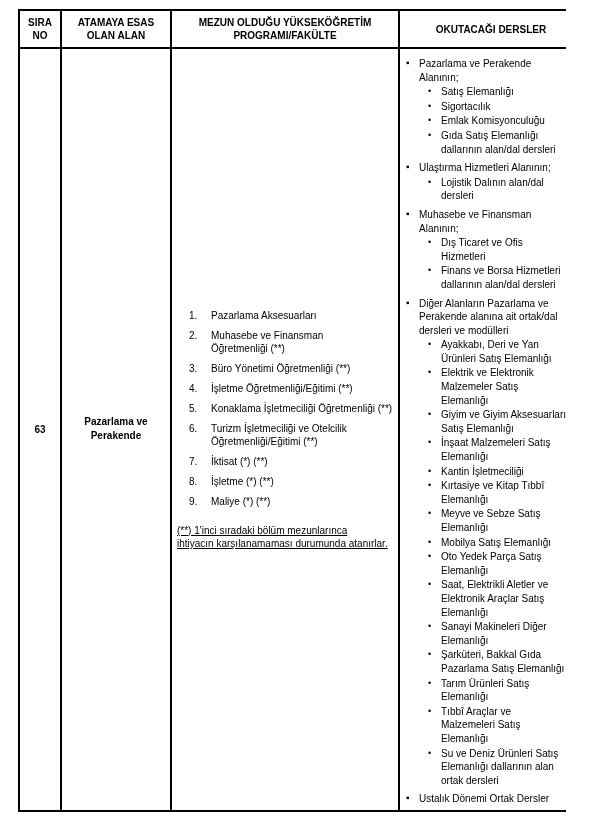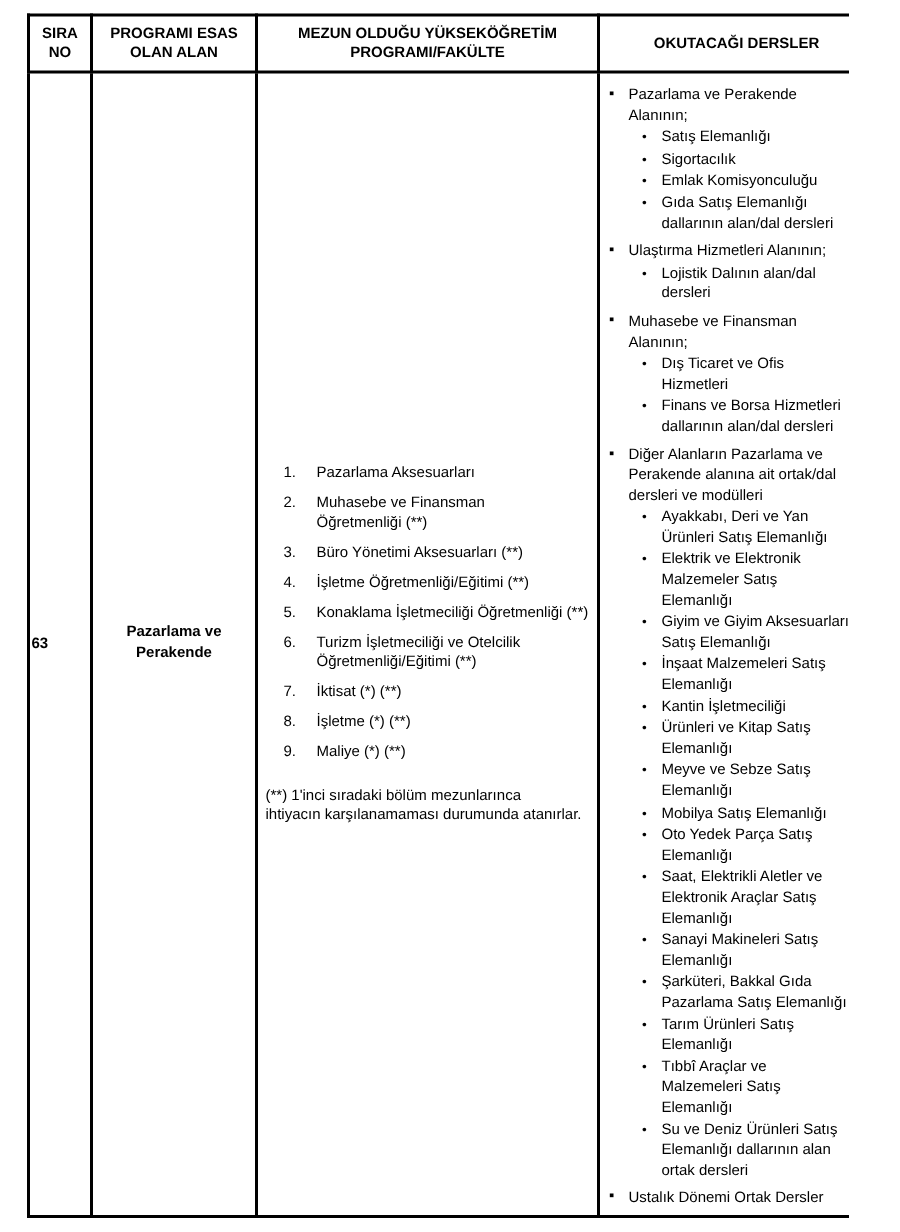--- a/index.html
+++ b/index.html
@@ -32,21 +32,21 @@
     font-size: 10px;
     font-weight: bold;
     text-align: center;
     vertical-align: middle;
     line-height: 13px;
     padding: 2px;
   }
   .pre { white-space: pre-line; }
   td.c1 {
     font-size: 10px; font-weight: bold;
-    vertical-align: middle;
+    text-align: center; vertical-align: middle;
   }
   td.c2 {
     font-size: 10px; font-weight: bold;
     text-align: center; vertical-align: middle;
     line-height: 14px;
     padding: 0 14px;
   }
   td.c3 {
     font-size: 10px;
     vertical-align: middle;
@@ -57,21 +57,21 @@
     list-style: none;
     margin: 0 0 0 12px;
     padding: 0;
   }
   ol.programs li {
     position: relative;
     padding-left: 22px;
     margin-bottom: 7px;
   }
   ol.programs .num { position: absolute; left: 0; top: 0; }
-  .fnote { margin-top: 16px; line-height: 13px; }
+  .fnote { margin-top: 16px; line-height: 13px; text-decoration: underline; }
   td.c4 {
     font-size: 10px;
     vertical-align: top;
     line-height: 13.6px;
     padding: 8px 3px 4px 6px;
   }
   .grp + .grp { margin-top: 5px; }
   .glabel { position: relative; padding-left: 13px; }
   .sq {
     position: absolute; left: 0px; top: -1px;
@@ -94,21 +94,21 @@
       <col style="width:228px">
       <col style="width:184px">
     </colgroup>
     <thead>
       <tr>
         <th>
           <span class="pre">SIRA
 NO</span>
         </th>
         <th>
-          <span class="pre">PROGRAMI ESAS
+          <span class="pre">ATAMAYA ESAS
 OLAN ALAN</span>
         </th>
         <th>
           <span class="pre">MEZUN OLDUĞU YÜKSEKÖĞRETİM
 PROGRAMI/FAKÜLTE</span>
         </th>
         <th>
           <span class="pre">OKUTACAĞI DERSLER</span>
         </th>
       </tr>
@@ -116,21 +116,21 @@
     <tbody>
       <tr>
         <td class="c1">63</td>
         <td class="c2">Pazarlama ve Perakende</td>
         <td class="c3">
           <div>
             <ol class="programs" id="programs-list">
                 <li><span class="num">1.</span><span class="pre">Pazarlama Aksesuarları</span></li>
                 <li><span class="num">2.</span><span class="pre">Muhasebe ve Finansman
 Öğretmenliği (**)</span></li>
-                <li><span class="num">3.</span><span class="pre">Büro Yönetimi Aksesuarları (**)</span></li>
+                <li><span class="num">3.</span><span class="pre">Büro Yönetimi Öğretmenliği (**)</span></li>
                 <li><span class="num">4.</span><span class="pre">İşletme Öğretmenliği/Eğitimi (**)</span></li>
                 <li><span class="num">5.</span><span class="pre">Konaklama İşletmeciliği Öğretmenliği (**)</span></li>
                 <li><span class="num">6.</span><span class="pre">Turizm İşletmeciliği ve Otelcilik
 Öğretmenliği/Eğitimi (**)</span></li>
                 <li><span class="num">7.</span><span class="pre">İktisat (*) (**)</span></li>
                 <li><span class="num">8.</span><span class="pre">İşletme (*) (**)</span></li>
                 <li><span class="num">9.</span><span class="pre">Maliye (*) (**)</span></li>
               </ol>
             <div class="fnote pre">(**) 1'inci sıradaki bölüm mezunlarınca
 ihtiyacın karşılanamaması durumunda atanırlar.</div>
@@ -167,31 +167,31 @@
                 <div class="sub"><span class="dot">•</span><span class="pre">Ayakkabı, Deri ve Yan
 Ürünleri Satış Elemanlığı</span></div>
                 <div class="sub"><span class="dot">•</span><span class="pre">Elektrik ve Elektronik
 Malzemeler Satış
 Elemanlığı</span></div>
                 <div class="sub"><span class="dot">•</span><span class="pre">Giyim ve Giyim Aksesuarları
 Satış Elemanlığı</span></div>
                 <div class="sub"><span class="dot">•</span><span class="pre">İnşaat Malzemeleri Satış
 Elemanlığı</span></div>
                 <div class="sub"><span class="dot">•</span><span class="pre">Kantin İşletmeciliği</span></div>
-                <div class="sub"><span class="dot">•</span><span class="pre">Ürünleri ve Kitap Satış
+                <div class="sub"><span class="dot">•</span><span class="pre">Kırtasiye ve Kitap Tıbbî
 Elemanlığı</span></div>
                 <div class="sub"><span class="dot">•</span><span class="pre">Meyve ve Sebze Satış
 Elemanlığı</span></div>
                 <div class="sub"><span class="dot">•</span><span class="pre">Mobilya Satış Elemanlığı</span></div>
                 <div class="sub"><span class="dot">•</span><span class="pre">Oto Yedek Parça Satış
 Elemanlığı</span></div>
                 <div class="sub"><span class="dot">•</span><span class="pre">Saat, Elektrikli Aletler ve
 Elektronik Araçlar Satış
 Elemanlığı</span></div>
-                <div class="sub"><span class="dot">•</span><span class="pre">Sanayi Makineleri Satış
+                <div class="sub"><span class="dot">•</span><span class="pre">Sanayi Makineleri Diğer
 Elemanlığı</span></div>
                 <div class="sub"><span class="dot">•</span><span class="pre">Şarküteri, Bakkal Gıda
 Pazarlama Satış Elemanlığı</span></div>
                 <div class="sub"><span class="dot">•</span><span class="pre">Tarım Ürünleri Satış
 Elemanlığı</span></div>
                 <div class="sub"><span class="dot">•</span><span class="pre">Tıbbî Araçlar ve
 Malzemeleri Satış
 Elemanlığı</span></div>
                 <div class="sub"><span class="dot">•</span><span class="pre">Su ve Deniz Ürünleri Satış
 Elemanlığı dallarının alan

